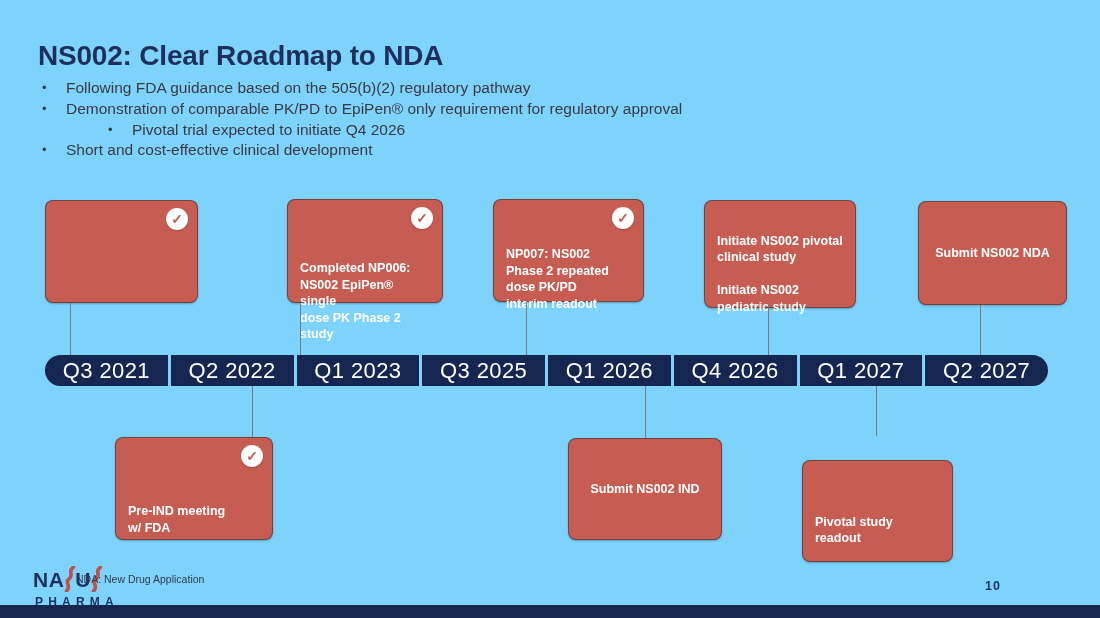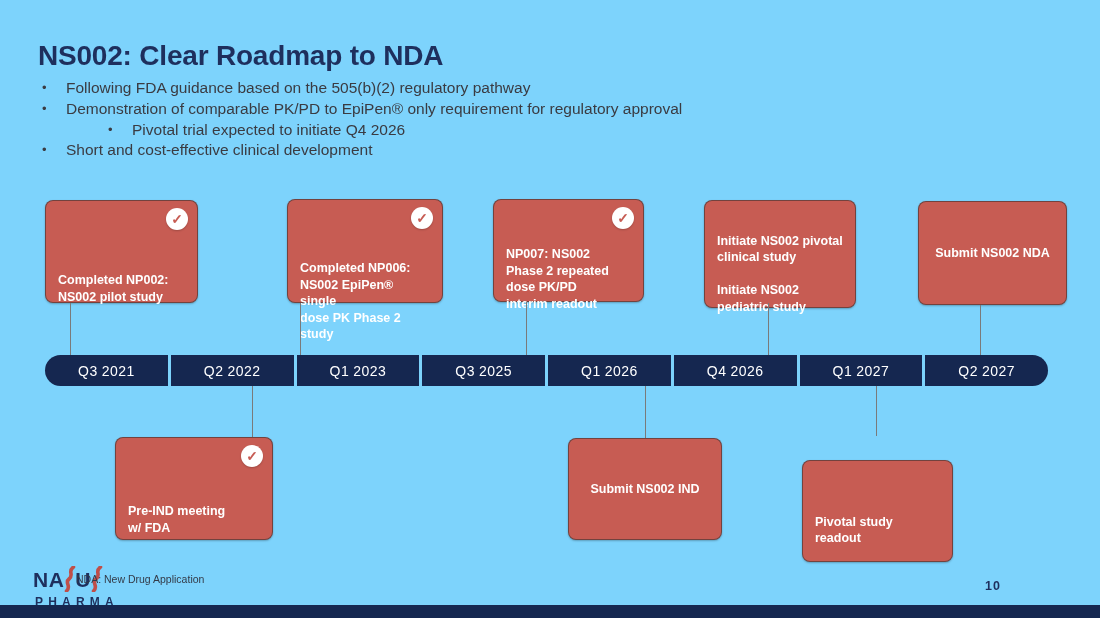--- a/index.html
+++ b/index.html
@@ -19,21 +19,21 @@
   .bullet.l2 { margin-left:66px; }
 
   
   .timeline {
     position:absolute; left:45px; top:355px; width:1003px; height:31px;
     display:flex; gap:3px;
   }
   .tl-seg {
     flex:1; background:#152750; color:#fff; display:flex;
     align-items:center; justify-content:center;
-    font-size:14px; letter-spacing:0.4px;
+    font-size:22px; letter-spacing:0.4px;
   }
   .tl-seg:first-child { border-radius:16px 0 0 16px; }
   .tl-seg:last-child  { border-radius:0 16px 16px 0; }
 
   
   .mbox {
     position:absolute; background:#C75C53;
     border:1px solid rgba(45,45,45,0.55); border-radius:8px;
     box-shadow:0 1px 2px rgba(0,0,0,0.25);
     color:#fff; font-weight:bold; font-size:12.5px; line-height:1.32;
@@ -98,22 +98,20 @@
       <span>Pivotal trial expected to initiate Q4 2026</span>
     </div>
     <div class="bullet l1">
       <span class="dot">•</span>
       <span>Short and cost-effective clinical development</span>
     </div>
   </div>
 
   <div class="mbox" id="box-a1">
     <span class="check">✓</span>
-    <span>Completed NP002:
-NS002 pilot study</span>
   </div>
   <div class="mbox" id="box-a2">
     <span class="check">✓</span>
     <span>Completed NP006:
 NS002 EpiPen® single
 dose PK Phase 2 study</span>
   </div>
   <div class="mbox" id="box-a3">
     <span class="check">✓</span>
     <span>NP007: NS002

